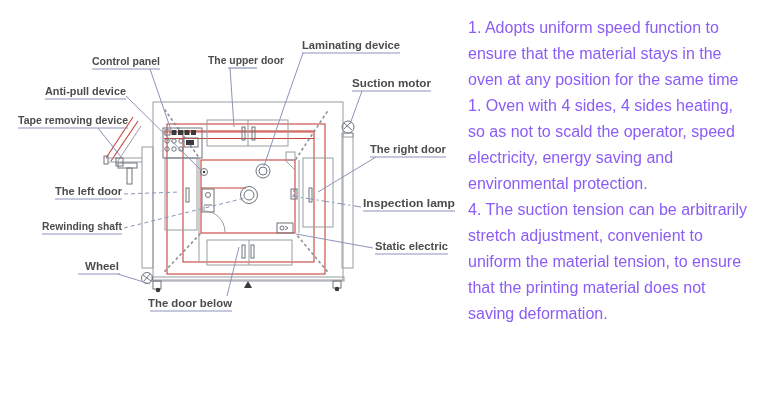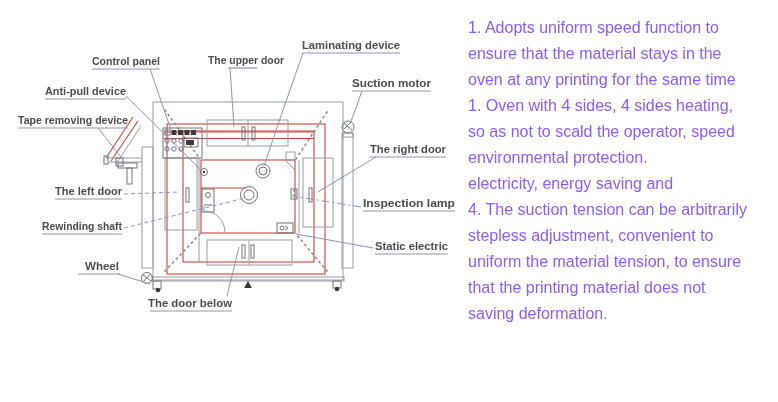--- a/index.html
+++ b/index.html
@@ -236,25 +236,25 @@
         <line class="lead" x1="227" y1="296" x2="239" y2="247"></line>
         <text class="lbl" x="148" y="307" textLength="84" lengthAdjust="spacingAndGlyphs">The door below</text>
       </g>
 
     </g>
   </svg>
 
   <div class="features">
     <div class="f-line">1. Adopts uniform speed function to</div>
     <div class="f-line">ensure that the material stays in the</div>
-    <div class="f-line">oven at any printing for the same time</div>
+    <div class="f-line">oven at any position for the same time</div>
     <div class="f-line">1. Oven with 4 sides, 4 sides heating,</div>
     <div class="f-line">so as not to scald the operator, speed</div>
+    <div class="f-line">electricity, energy saving and</div>
     <div class="f-line">environmental protection.</div>
-    <div class="f-line">electricity, energy saving and</div>
     <div class="f-line">4. The suction tension can be arbitrarily</div>
-    <div class="f-line">stepless adjustment, convenient to</div>
+    <div class="f-line">stretch adjustment, convenient to</div>
     <div class="f-line">uniform the material tension, to ensure</div>
     <div class="f-line">that the printing material does not</div>
     <div class="f-line">saving deformation.</div>
   </div>
 
 </div>
 
 </body></html>

